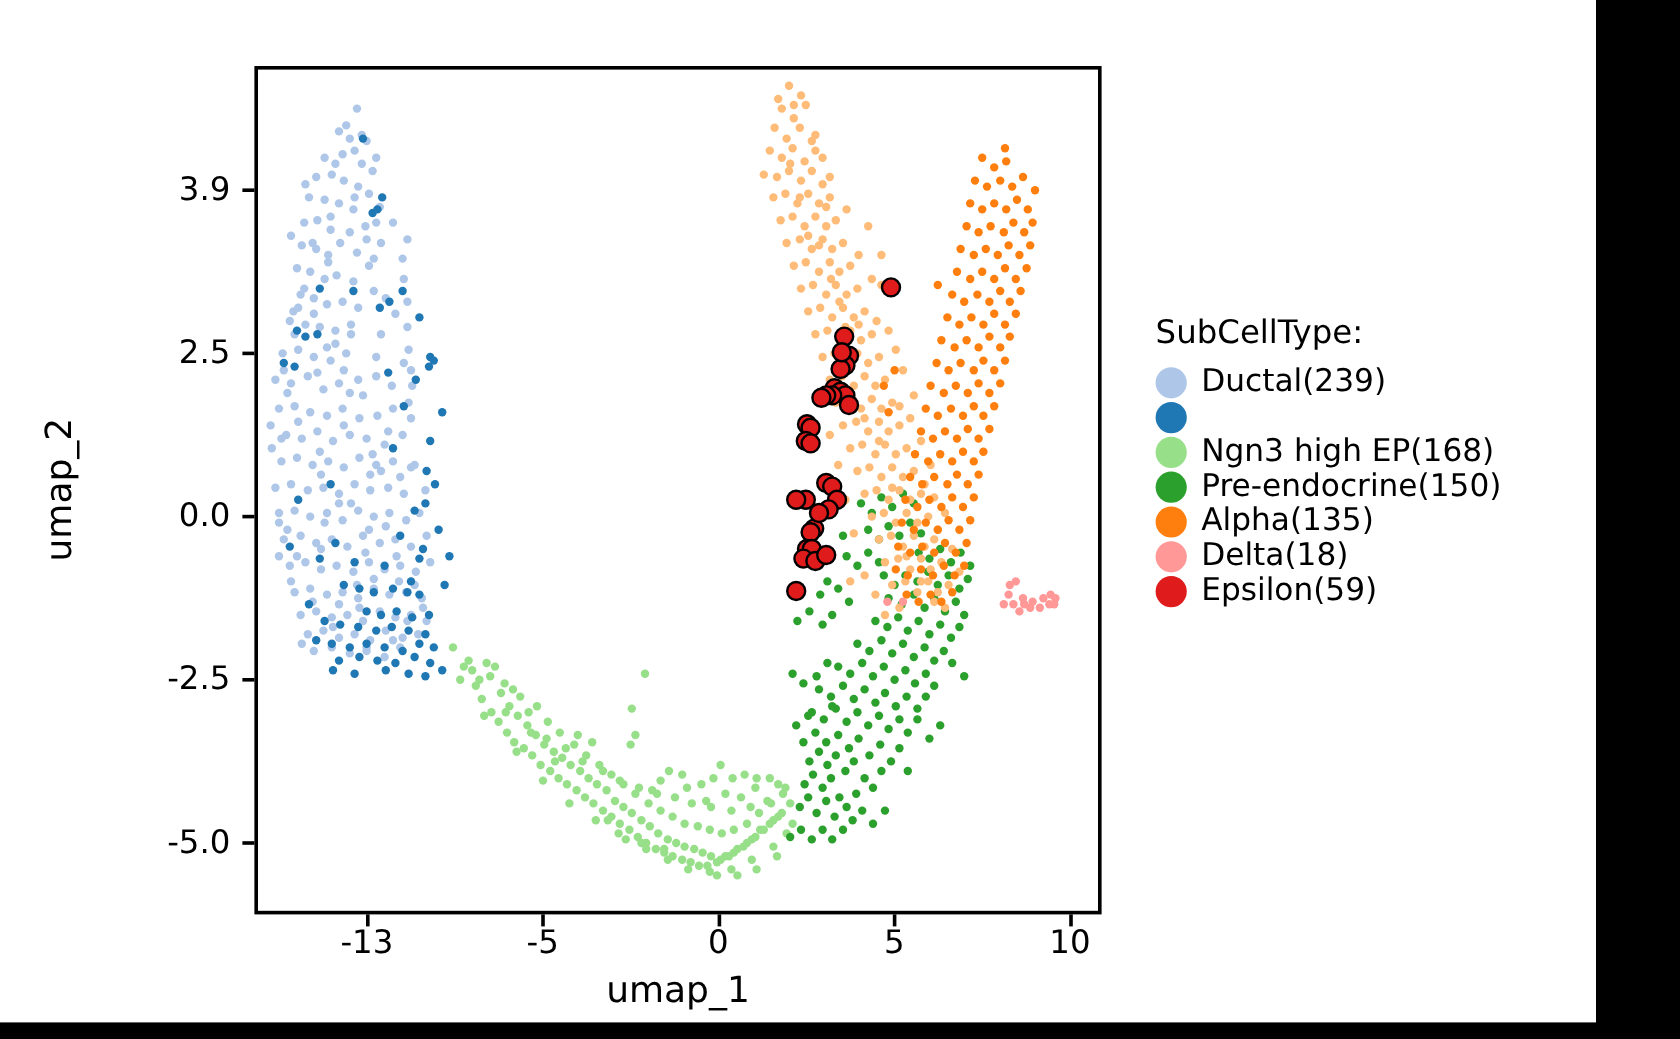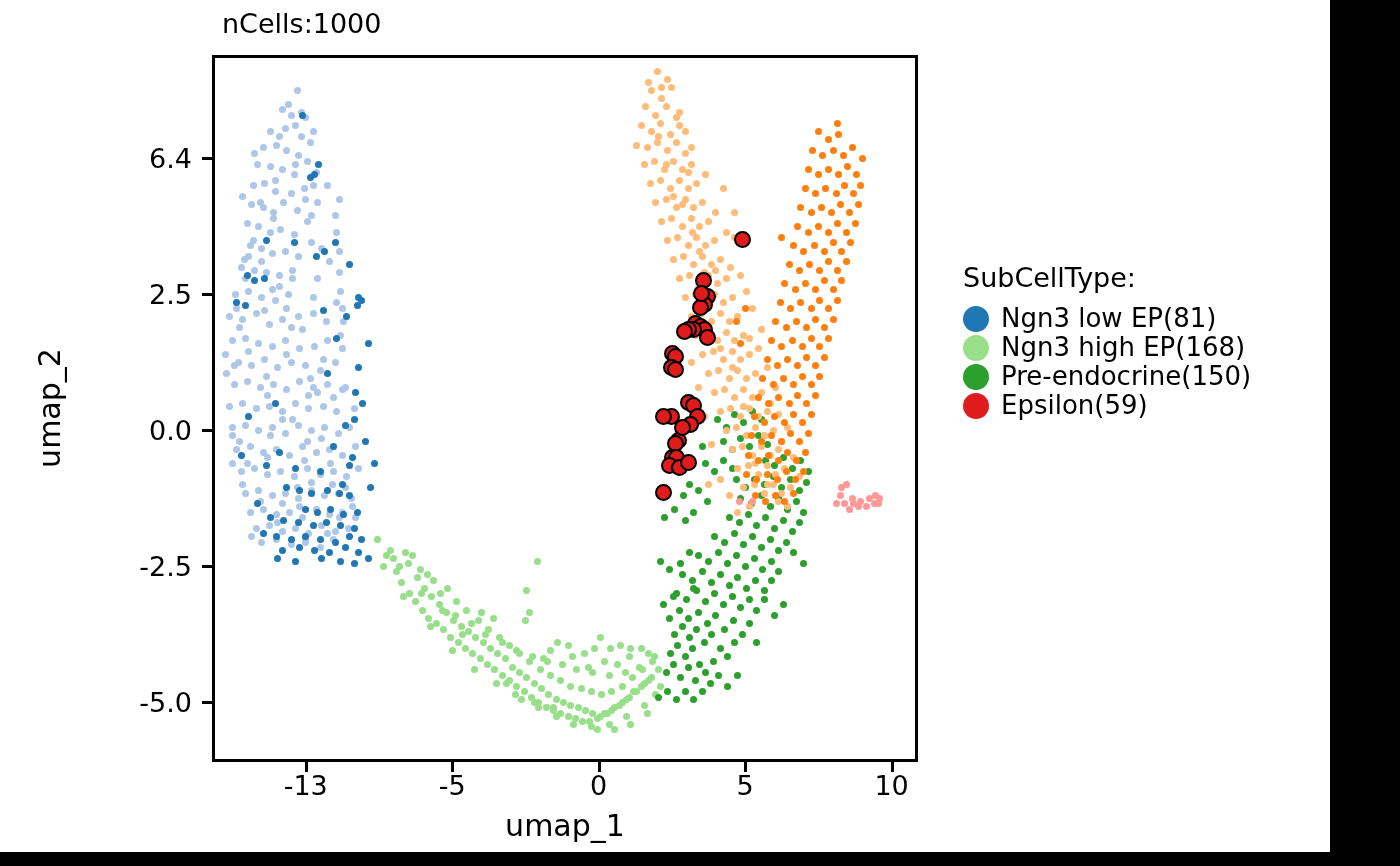--- a/index.html
+++ b/index.html
@@ -24,21 +24,20 @@
   .legend-row{display:flex;align-items:center;height:29px;}
   .legend-swatch{width:26px;height:26px;border-radius:50%;flex:0 0 auto;margin-right:12px;}
   .legend-label{font-size:26px;color:#000;white-space:nowrap;line-height:29px;}
 </style>
 </head>
 <body>
 
 <div id="root">
   <div id="canvas">
 
-    <div id="title">nCells:1000</div>
 
     <div id="plotframe">
       <div id="scatter">
           <div class="pt" style="width: 7px; height: 7px; left: 78.5249px; top: 29.1308px; background: rgb(174, 199, 232);"></div>
           <div class="pt" style="width: 7px; height: 7px; left: 63.8776px; top: 48.1654px; background: rgb(174, 199, 232);"></div>
           <div class="pt" style="width: 7px; height: 7px; left: 72.666px; top: 53.6038px; background: rgb(174, 199, 232);"></div>
           <div class="pt" style="width: 7px; height: 7px; left: 82.9191px; top: 50.8846px; background: rgb(174, 199, 232);"></div>
           <div class="pt" style="width: 7px; height: 7px; left: 87.3133px; top: 56.3231px; background: rgb(174, 199, 232);"></div>
           <div class="pt" style="width: 7px; height: 7px; left: 52.1598px; top: 69.9192px; background: rgb(174, 199, 232);"></div>
           <div class="pt" style="width: 7px; height: 7px; left: 66.8071px; top: 67.2px; background: rgb(174, 199, 232);"></div>
@@ -1050,48 +1049,59 @@
         <div class="xtick" style="left: 452.216px;">-5</div>
         <div class="xtickmark" style="left: 598.689px;"></div>
         <div class="xtick" style="left: 598.689px;">0</div>
         <div class="xtickmark" style="left: 745.162px;"></div>
         <div class="xtick" style="left: 745.162px;">5</div>
         <div class="xtickmark" style="left: 891.635px;"></div>
         <div class="xtick" style="left: 891.635px;">10</div>
       </div>
     <div id="yticks-layer">
         <div class="ytickmark" style="top: 157.331px;"></div>
-        <div class="ytick" style="top: 158.331px; left: 60px; width: 132px;">6.4</div>
+        <div class="ytick" style="top: 158.331px; left: 60px; width: 132px;">3.9</div>
         <div class="ytickmark" style="top: 293.292px;"></div>
         <div class="ytick" style="top: 294.292px; left: 60px; width: 132px;">2.5</div>
         <div class="ytickmark" style="top: 429.254px;"></div>
         <div class="ytick" style="top: 430.254px; left: 60px; width: 132px;">0.0</div>
         <div class="ytickmark" style="top: 565.215px;"></div>
         <div class="ytick" style="top: 566.215px; left: 60px; width: 132px;">-2.5</div>
         <div class="ytickmark" style="top: 701.177px;"></div>
         <div class="ytick" style="top: 702.177px; left: 60px; width: 132px;">-5.0</div>
       </div>
 
     <div id="xlabel">umap_1</div>
     <div id="ylabel">umap_2</div>
 
     <div id="legend">
       <div id="legend-title">SubCellType:</div>
       <div id="legend-rows">
           <div class="legend-row">
+            <div class="legend-swatch" style="background: rgb(174, 199, 232);"></div>
+            <div class="legend-label">Ductal(239)</div>
+          </div>
+          <div class="legend-row">
             <div class="legend-swatch" style="background: rgb(31, 119, 180);"></div>
-            <div class="legend-label">Ngn3 low EP(81)</div>
           </div>
           <div class="legend-row">
             <div class="legend-swatch" style="background: rgb(152, 223, 138);"></div>
             <div class="legend-label">Ngn3 high EP(168)</div>
           </div>
           <div class="legend-row">
             <div class="legend-swatch" style="background: rgb(44, 160, 44);"></div>
             <div class="legend-label">Pre-endocrine(150)</div>
+          </div>
+          <div class="legend-row">
+            <div class="legend-swatch" style="background: rgb(255, 127, 14);"></div>
+            <div class="legend-label">Alpha(135)</div>
+          </div>
+          <div class="legend-row">
+            <div class="legend-swatch" style="background: rgb(255, 152, 150);"></div>
+            <div class="legend-label">Delta(18)</div>
           </div>
           <div class="legend-row">
             <div class="legend-swatch" style="background: rgb(224, 27, 27);"></div>
             <div class="legend-label">Epsilon(59)</div>
           </div>
         </div>
     </div>
 
   </div>
 </div>

